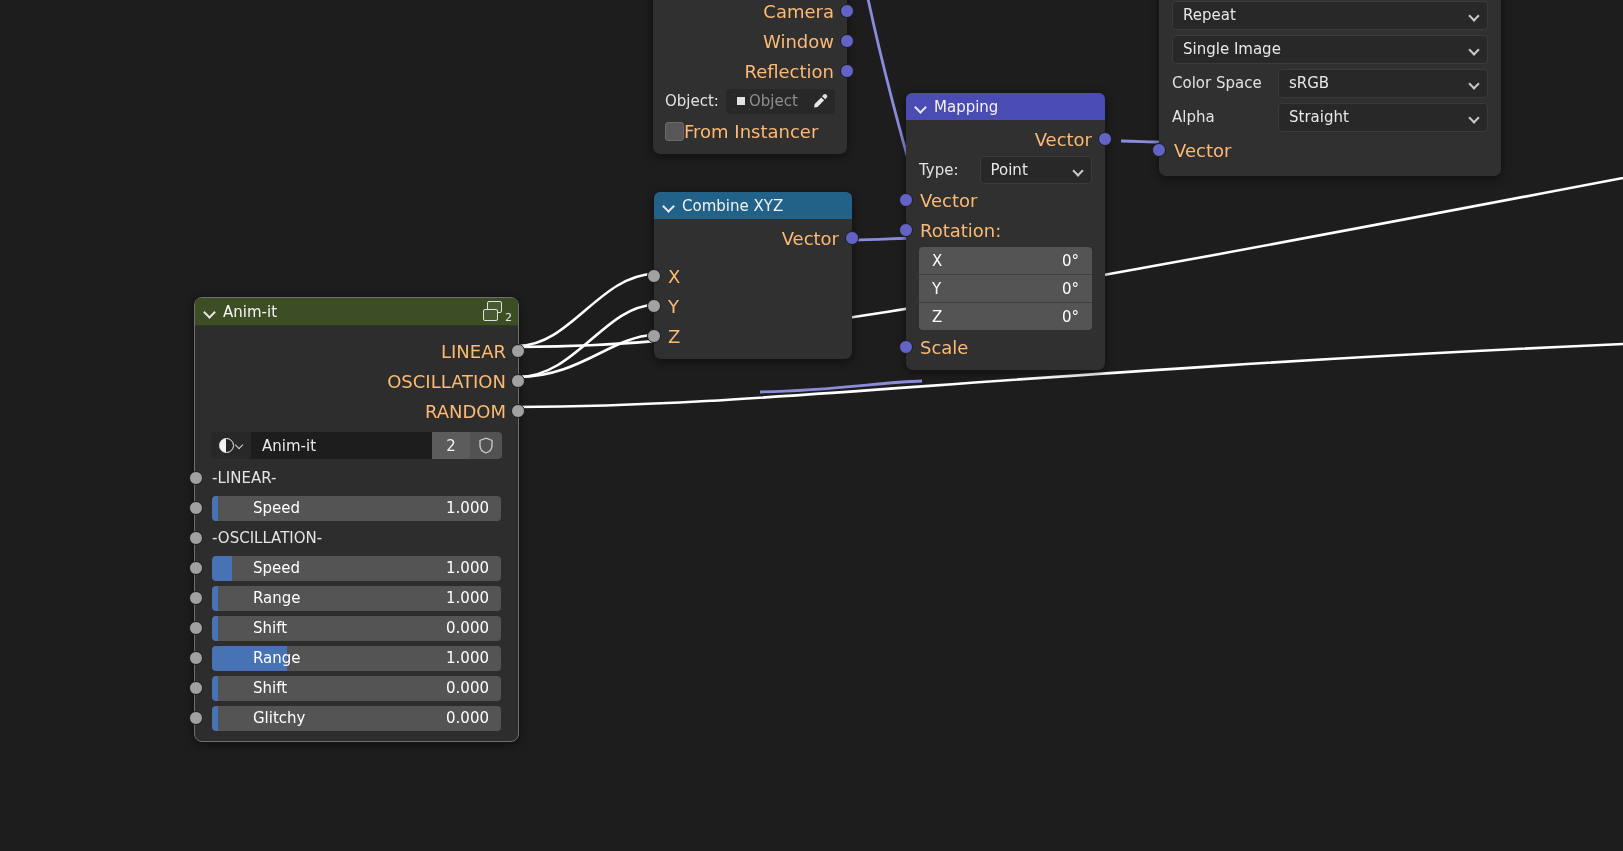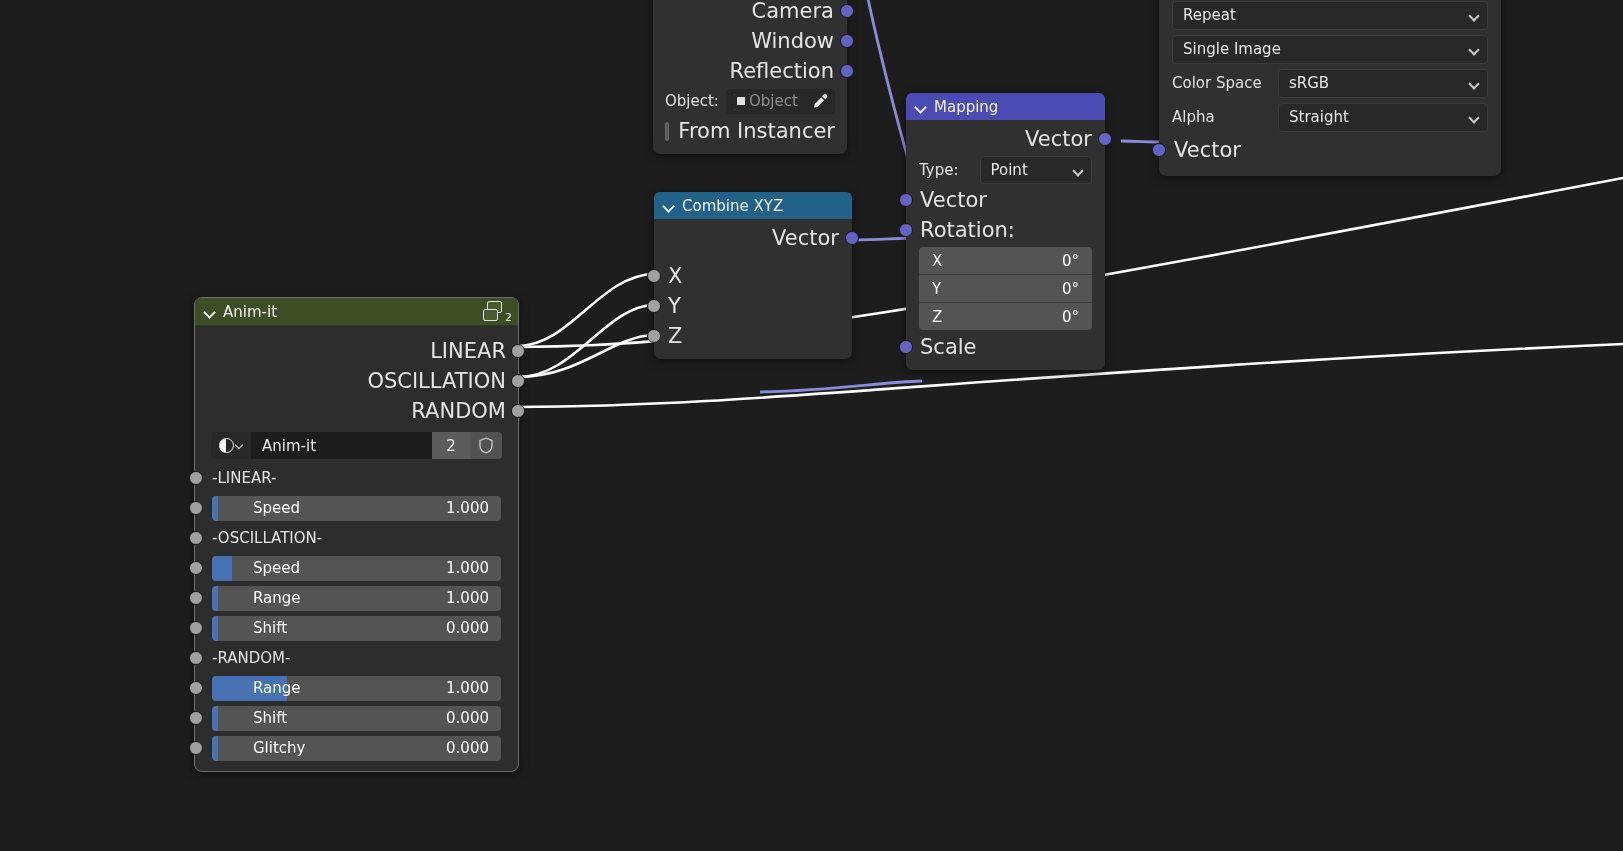--- a/index.html
+++ b/index.html
@@ -21,21 +21,21 @@
   .node .hdr{height:27px;border-radius:6px 6px 0 0;display:flex;align-items:center;
              padding:0 9px;font-size:15px;color:#f2f2f2;gap:7px;position:relative;}
   .node .hdr .chev{width:12px;height:12px;display:inline-block;position:relative;flex:0 0 auto;}
   .node .hdr .chev:before{content:"";position:absolute;left:1px;top:2px;width:7px;height:7px;
         border-left:2px solid #e8e8e8;border-bottom:2px solid #e8e8e8;transform:rotate(-45deg);}
   .node .body{padding:4px 0 8px 0;}
 
   .row{position:relative;height:30px;display:flex;align-items:center;}
   .row.out{justify-content:flex-end;padding-right:13px;}
   .row.in{justify-content:flex-start;padding-left:14px;}
-  .lbl{font-size:21px;color:#e5e5e5;white-space:nowrap;}
+  .lbl{font-size:18px;color:#fdba74;white-space:nowrap;}
 
   
   .sock{position:absolute;width:12px;height:12px;border-radius:50%;
         border:1px solid #1b1b1b;top:50%;transform:translate(-50%,-50%);}
   .sock.vec{background:#6363c7;}
   .sock.gray{background:#a1a1a1;}
   .sock.r{left:100%;}
   .sock.l{left:0;}
 
   
@@ -101,21 +101,21 @@
   #texcoord .objrow .olbl{font-size:15px;color:#e2e2e2;}
   #texcoord .objfield{flex:1;height:25px;background:#282828;border-radius:4px;
      display:flex;align-items:center;padding:0 7px;}
   #texcoord .objfield .oic{width:16px;height:16px;position:relative;}
   #texcoord .objfield .oic .br{position:absolute;width:16px;height:16px;
      border:1.5px solid #d2d2d2;border-radius:2px;
      -webkit-mask:linear-gradient(#000 0 0) padding-box;}
   #texcoord .objfield .oic .ctr{position:absolute;left:4px;top:4px;width:8px;height:8px;background:#e2e2e2;}
   #texcoord .objfield .otx{flex:1;font-size:15px;color:#8e8e8e;}
   #texcoord .objfield .pick{width:17px;height:17px;}
-  #texcoord .chkrow{display:flex;align-items:center;gap:9px;padding:0 12px;height:30px;}
+  #texcoord .chkrow{display:flex;align-items:center;padding:0 12px;height:30px;}
   #texcoord .chkbox{width:17px;height:17px;border-radius:3px;background:#575757;border:1px solid #6a6a6a;}
 
   
   #combine{left:654px;top:192px;width:198px;background:#303030;}
   #combine .hdr{background:#226288;}
 
   
   #mapping{left:906px;top:93px;width:199px;background:#303030;}
   #mapping .hdr{background:#4b4bb4;}
   #mapping .typerow{display:flex;align-items:center;gap:21px;padding:0 13px;height:31px;}
@@ -404,24 +404,20 @@
           <div class="prm-holder">
             <span class="in-sock" style="top: 50%;"></span>
             <div class="widget">
               <div class="fill" style="width: 2%;"></div>
               <span class="wl">Shift</span>
               <span class="wv">0.000</span>
             </div>
           </div>
           <div class="prm-holder">
             <span class="in-sock" style="top: 50%;"></span>
-            <span class="sec-lbl">-RANDOM-</span>
-          </div>
-          <div class="prm-holder">
-            <span class="in-sock" style="top: 50%;"></span>
             <div class="widget">
               <div class="fill" style="width: 26%;"></div>
               <span class="wl">Range</span>
               <span class="wv">1.000</span>
             </div>
           </div>
           <div class="prm-holder">
             <span class="in-sock" style="top: 50%;"></span>
             <div class="widget">
               <div class="fill" style="width: 2%;"></div>

